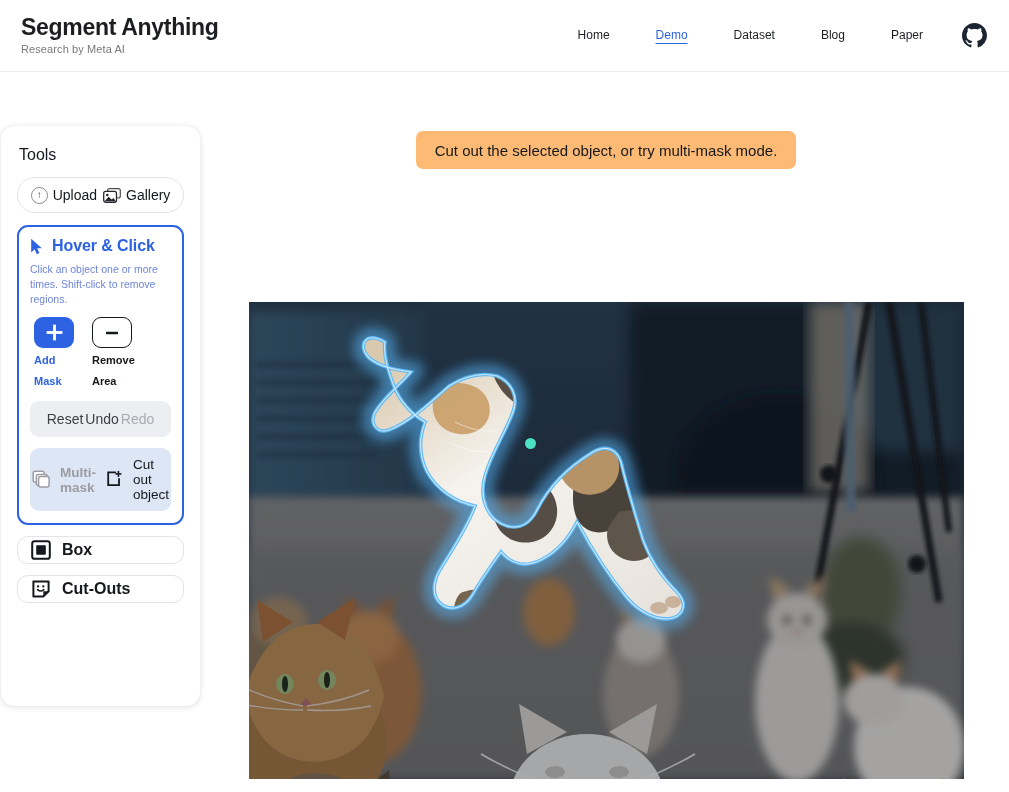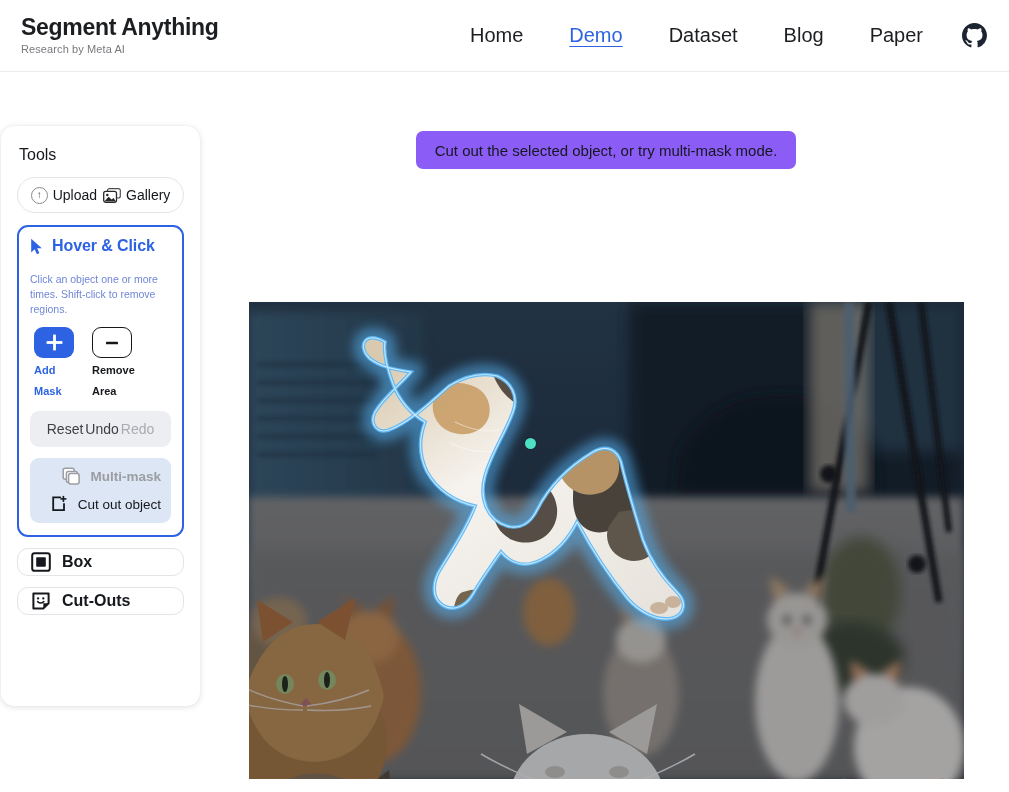--- a/index.html
+++ b/index.html
@@ -24,35 +24,35 @@
   }
   .brand-sub {
     font-size: 11px; color: #78797d; line-height: 14px;
     letter-spacing: 0.1px; margin-top: 1px;
   }
   .nav {
     position: absolute; right: 18px; top: 22px;
     display: flex; align-items: center; gap: 0px;
   }
   .nav-item {
-    font-size: 20px; color: #1c1e21;
+    font-size: 12px; color: #1c1e21;
     padding: 2px 23px; cursor: pointer;
     line-height: 22px; white-space: nowrap;
   }
   .nav-item.active {
     color: #2d63e2; text-decoration: underline;
     text-underline-offset: 4px; text-decoration-thickness: 1px;
   }
   .gh { margin-left: 16px; margin-right: 4px; display: flex; cursor: pointer; }
 
   
   .banner {
     position: absolute; left: 416px; top: 131px;
     width: 380px; height: 38px;
-    background: #8b5cf6; border-radius: 7px;
+    background: #fdba74; border-radius: 7px;
     display: flex; align-items: center; justify-content: center;
     font-size: 15px; color: #15181c;
   }
 
   
   .sidebar {
     position: absolute; left: 1px; top: 126px;
     width: 199px; height: 580px;
     background: #ffffff;
     border-radius: 13px;
@@ -83,21 +83,21 @@
 
   
   .hc-card {
     margin-top: 12px;
     border: 2px solid #2d63e2; border-radius: 11px;
     padding: 10px 11px 12px 11px;
     background: #ffffff;
   }
   .hc-head {
     display: flex; align-items: center; gap: 8px;
-    margin-bottom: 17px;
+    margin-bottom: 7px;
   }
   .hc-title {
     font-size: 16px; font-weight: bold; color: #2d63e2;
     letter-spacing: -0.1px;
   }
   .hc-desc {
     font-size: 10.5px; color: #6f86d8; line-height: 15px;
     margin-bottom: 10px;
   }
   .mode-row { display: flex; gap: 12px; padding-left: 4px; }
@@ -114,22 +114,22 @@
     margin-top: 3px;
   }
   .mode-lbl.blue { color: #2d63e2; }
   .mode-lbl.dark { color: #15181c; }
 
   .grey-bar {
     margin-top: 11px; height: 36px;
     background: #eceef2; border-radius: 9px;
     display: flex; align-items: center; justify-content: center;
   }
-  .grey-bar.blueish { background: #dce6f5; flex-direction: column;
-    height: auto; padding: 9px 10px; align-items: flex-end; gap: 9px; }
+  .grey-bar.blueish { background: #dce6f5; flex-direction: row;
+    height: auto; padding: 9px 10px; align-items: center; gap: 9px; }
   .txt-btn { font-size: 14px; color: #3d3f43; cursor: pointer; padding: 0 1px; }
   .txt-btn.disabled { color: #a9abb0; }
 
   .mm-row { display: flex; align-items: center; gap: 9px; }
   .mm-lbl { font-size: 13.5px; font-weight: bold; color: #9b9da2; }
   .co-lbl { font-size: 13.5px; color: #15181c; }
 
   .tool-btn {
     margin-top: 11px; height: 28px;
     border: 1px solid #e3e4e8; border-radius: 11px;

